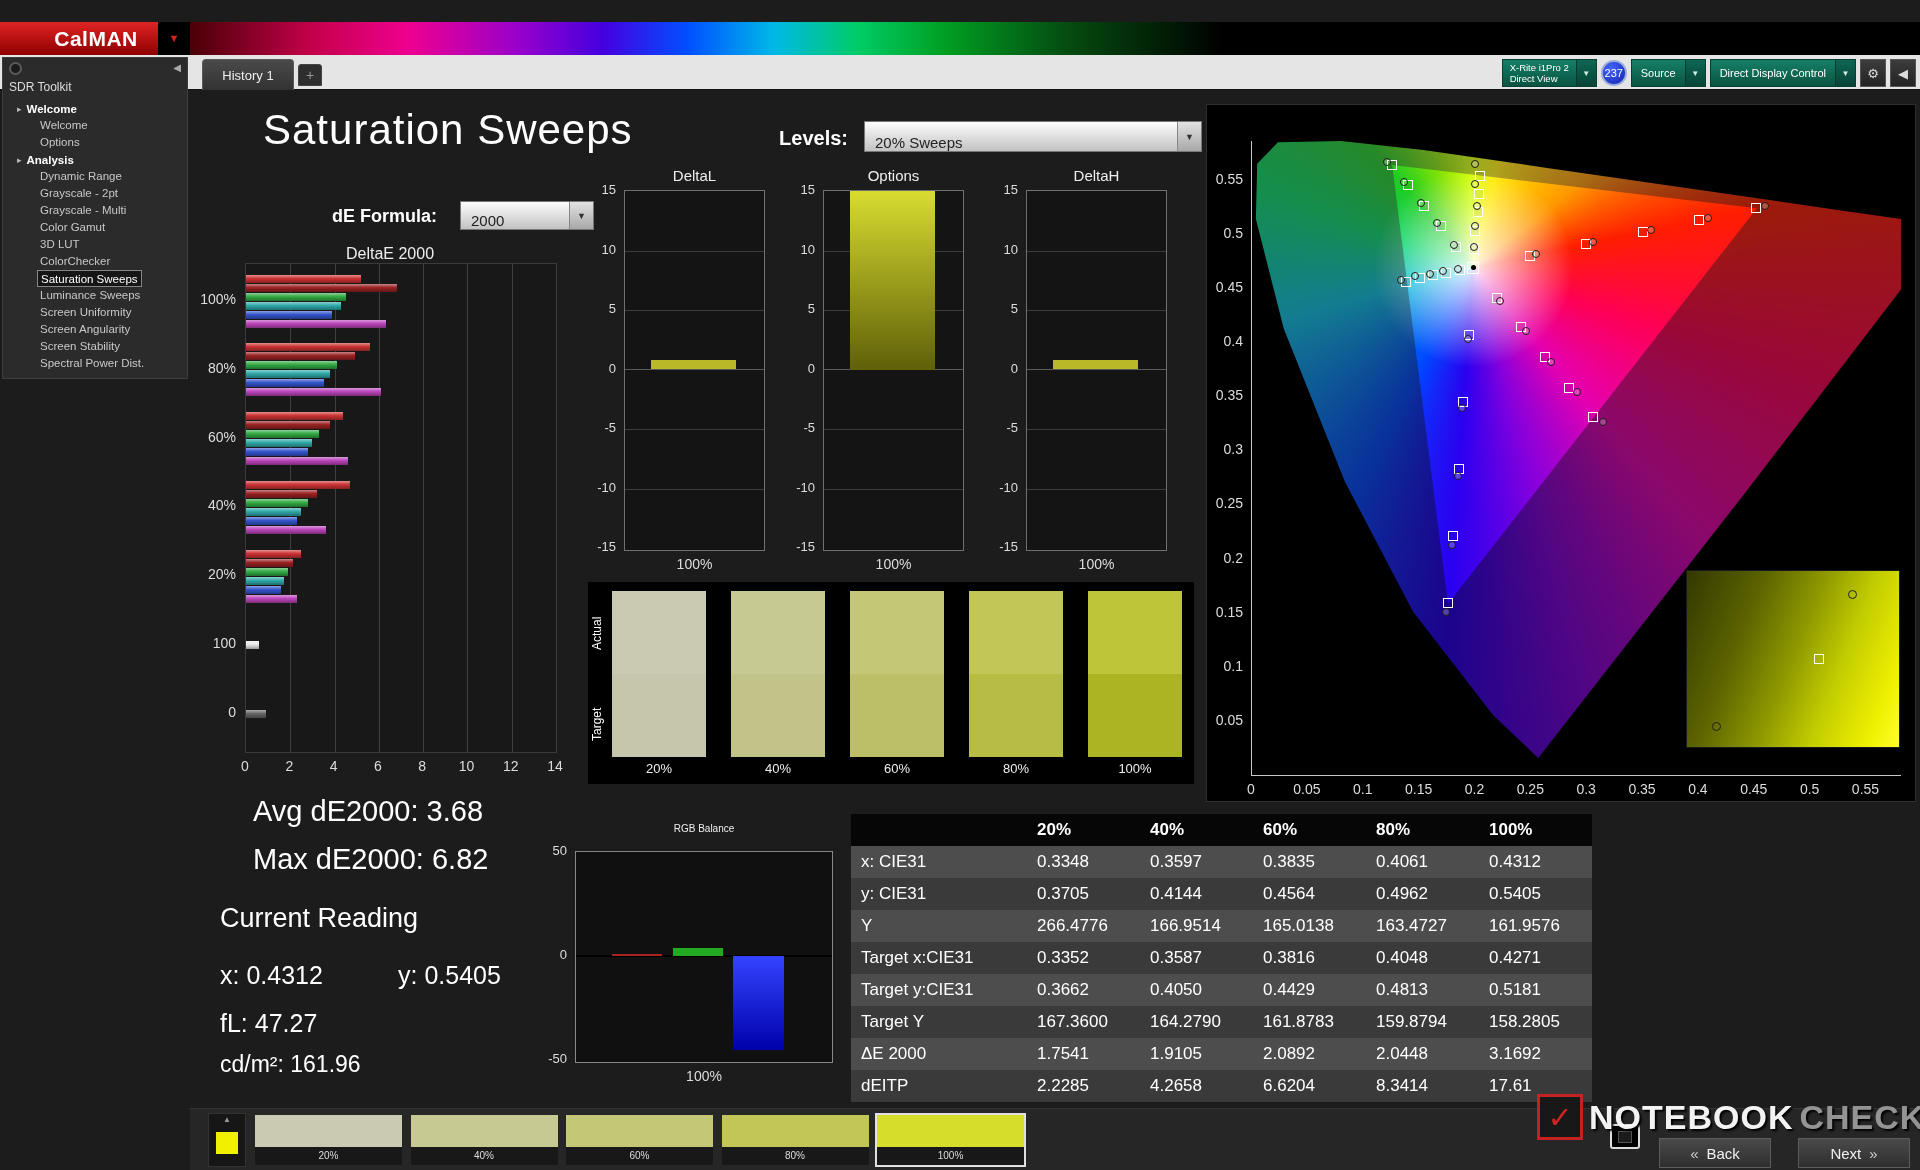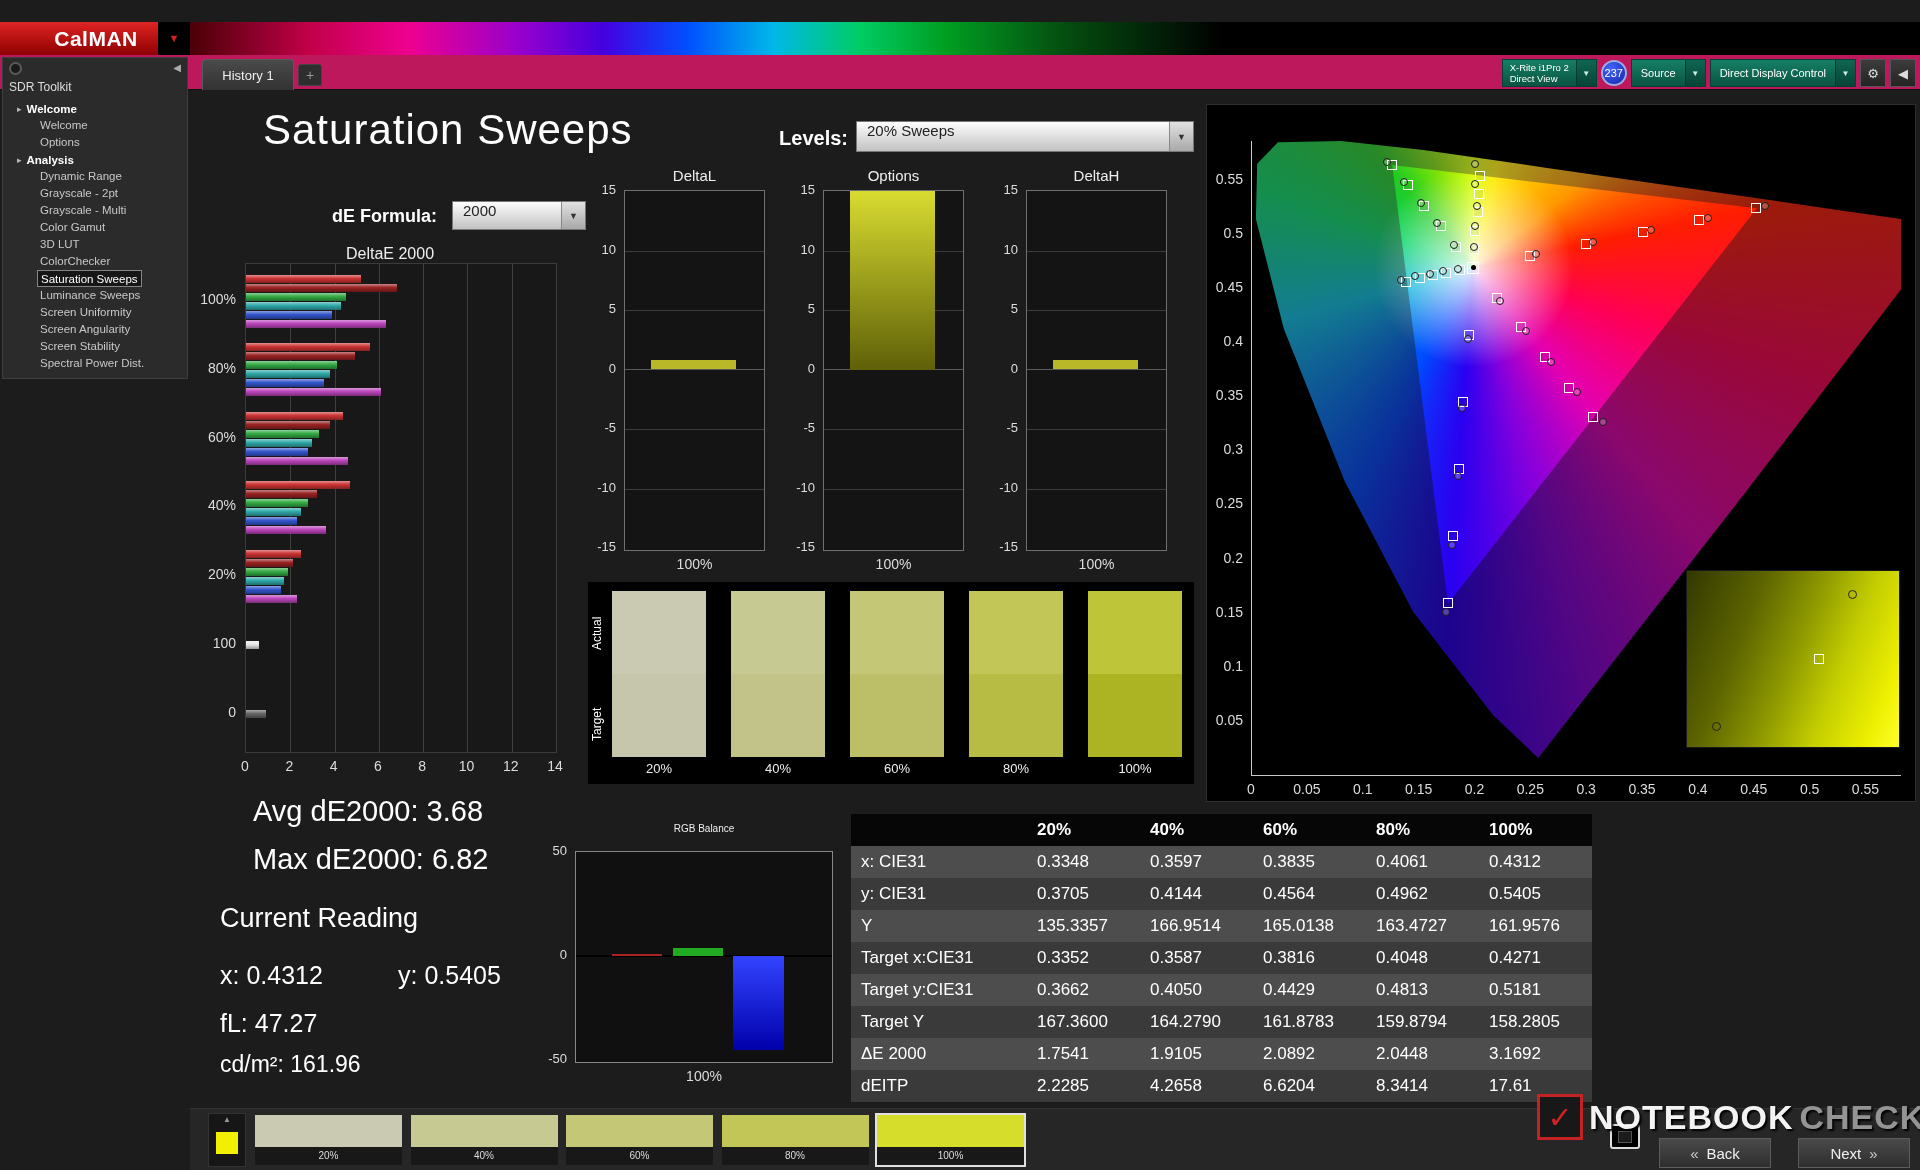--- a/index.html
+++ b/index.html
@@ -19,21 +19,21 @@
   
   #logorow{position:absolute;left:0;top:22px;width:1920px;height:33px;background:#000;}
   #logo{position:absolute;left:0;top:0;width:158px;height:33px;background:linear-gradient(#e02424,#8e0000);
         color:#fff;font-size:21px;font-weight:bold;display:flex;align-items:center;justify-content:center;letter-spacing:.5px;padding-left:34px;}
   #logo-arrow{position:absolute;left:162px;top:10px;width:24px;height:14px;color:#d42222;font-size:11px;text-align:center;}
   #rainbow{position:absolute;left:190px;top:0;width:1215px;height:33px;
     background:linear-gradient(90deg,#4a0006 0%,#c4004a 10%,#ee0090 18%,#9900cc 27%,#4400e0 34%,
       #0050ff 41%,#00b8e8 48%,#00cc66 55%,#00a022 62%,#054d10 72%,#000 85%);}
 
   
-  #toolrow{position:absolute;left:0;top:55px;width:1920px;height:35px;background:#be185d;border-bottom:1px solid #111;}
+  #toolrow{position:absolute;left:0;top:55px;width:1920px;height:35px;background:#e5e5e5;border-bottom:1px solid #111;}
   #history-tab{position:absolute;left:202px;top:4px;width:92px;height:31px;background:linear-gradient(#4a4a4a,#323232);
                border:1px solid #5a5a5a;border-bottom:none;border-radius:4px 4px 0 0;color:#eee;font-size:13px;
                display:flex;align-items:center;justify-content:center;}
   #add-tab{position:absolute;left:298px;top:9px;width:24px;height:22px;background:#2e2e2e;border:1px solid #444;
            border-radius:3px 3px 0 0;color:#999;font-size:14px;text-align:center;line-height:20px;}
   #topcontrols{position:absolute;right:4px;top:2px;height:32px;display:flex;gap:4px;align-items:center;}
   .tealdd{height:28px;background:linear-gradient(#158066,#0a5341);border:1px solid #064034;display:flex;align-items:center;color:#fff;}
   .tealdd .lbl{padding:0 9px;font-size:11px;white-space:nowrap;}
   .tealdd .two{display:flex;flex-direction:column;line-height:11px;font-size:9.5px;padding:0 7px;white-space:nowrap;}
   .ddarrow{width:20px;align-self:stretch;background:linear-gradient(#0e6652,#074436);border-left:1px solid #053a2f;
@@ -50,21 +50,21 @@
   #sb-title{position:absolute;left:6px;top:22px;font-size:12px;color:#ddd;}
   #sb-tree{position:absolute;left:0;top:42px;right:0;}
   .sb-parent{display:flex;align-items:center;gap:5px;padding-left:14px;height:17px;color:#fff;font-size:11.5px;font-weight:bold;}
   .sb-tri{color:#bbb;font-size:9px;}
   .sb-child{margin-left:34px;height:17px;line-height:16px;color:#c8c8c8;font-size:11.5px;width:max-content;padding:0 3px;}
   .sb-child.selected{background:#161616;border:1px solid #858585;color:#fff;}
 
   
   #page-title{position:absolute;left:263px;top:106px;font-size:42px;font-weight:400;color:#fff;letter-spacing:1px;}
   #levels-label{position:absolute;left:762px;top:127px;width:86px;text-align:right;font-size:20px;font-weight:bold;color:#fff;}
-  .graydd{background:linear-gradient(#fdfdfd,#c2c2c2);border:1px solid #777;color:#222;display:flex;align-items:flex-start;font-size:15px;}
+  .graydd{background:linear-gradient(#fdfdfd,#c2c2c2);border:1px solid #777;color:#222;display:flex;align-items:flex-end;font-size:15px;margin-left:8px;}
   .graydd .lbl{padding:0 10px;flex:1;}
   .garrow{width:24px;align-self:stretch;background:linear-gradient(#e2e2e2,#a8a8a8);border-left:1px solid #888;
           display:flex;align-items:center;justify-content:center;font-size:9px;color:#333;}
   #levels-dd{position:absolute;left:856px;top:121px;width:338px;height:31px;}
   #formula-label{position:absolute;left:332px;top:206px;font-size:18px;font-weight:bold;color:#fff;}
   #formula-dd{position:absolute;left:452px;top:201px;width:134px;height:29px;}
 
   
   #deltae-title{position:absolute;left:280px;top:245px;width:220px;text-align:center;font-size:16px;color:#eee;}
   #deltae-plot{position:absolute;left:245px;top:263px;width:312px;height:490px;background:#181818;border:1px solid #3a3a3a;}
@@ -544,21 +544,21 @@
       <div class="cell r0">0.3835</div>
       <div class="cell r0">0.4061</div>
       <div class="cell r0">0.4312</div>
       <div class="cell r1">y: CIE31</div>
       <div class="cell r1">0.3705</div>
       <div class="cell r1">0.4144</div>
       <div class="cell r1">0.4564</div>
       <div class="cell r1">0.4962</div>
       <div class="cell r1">0.5405</div>
       <div class="cell r0">Y</div>
-      <div class="cell r0">135.3357</div>
+      <div class="cell r0">266.4776</div>
       <div class="cell r0">166.9514</div>
       <div class="cell r0">165.0138</div>
       <div class="cell r0">163.4727</div>
       <div class="cell r0">161.9576</div>
       <div class="cell r1">Target x:CIE31</div>
       <div class="cell r1">0.3352</div>
       <div class="cell r1">0.3587</div>
       <div class="cell r1">0.3816</div>
       <div class="cell r1">0.4048</div>
       <div class="cell r1">0.4271</div>

